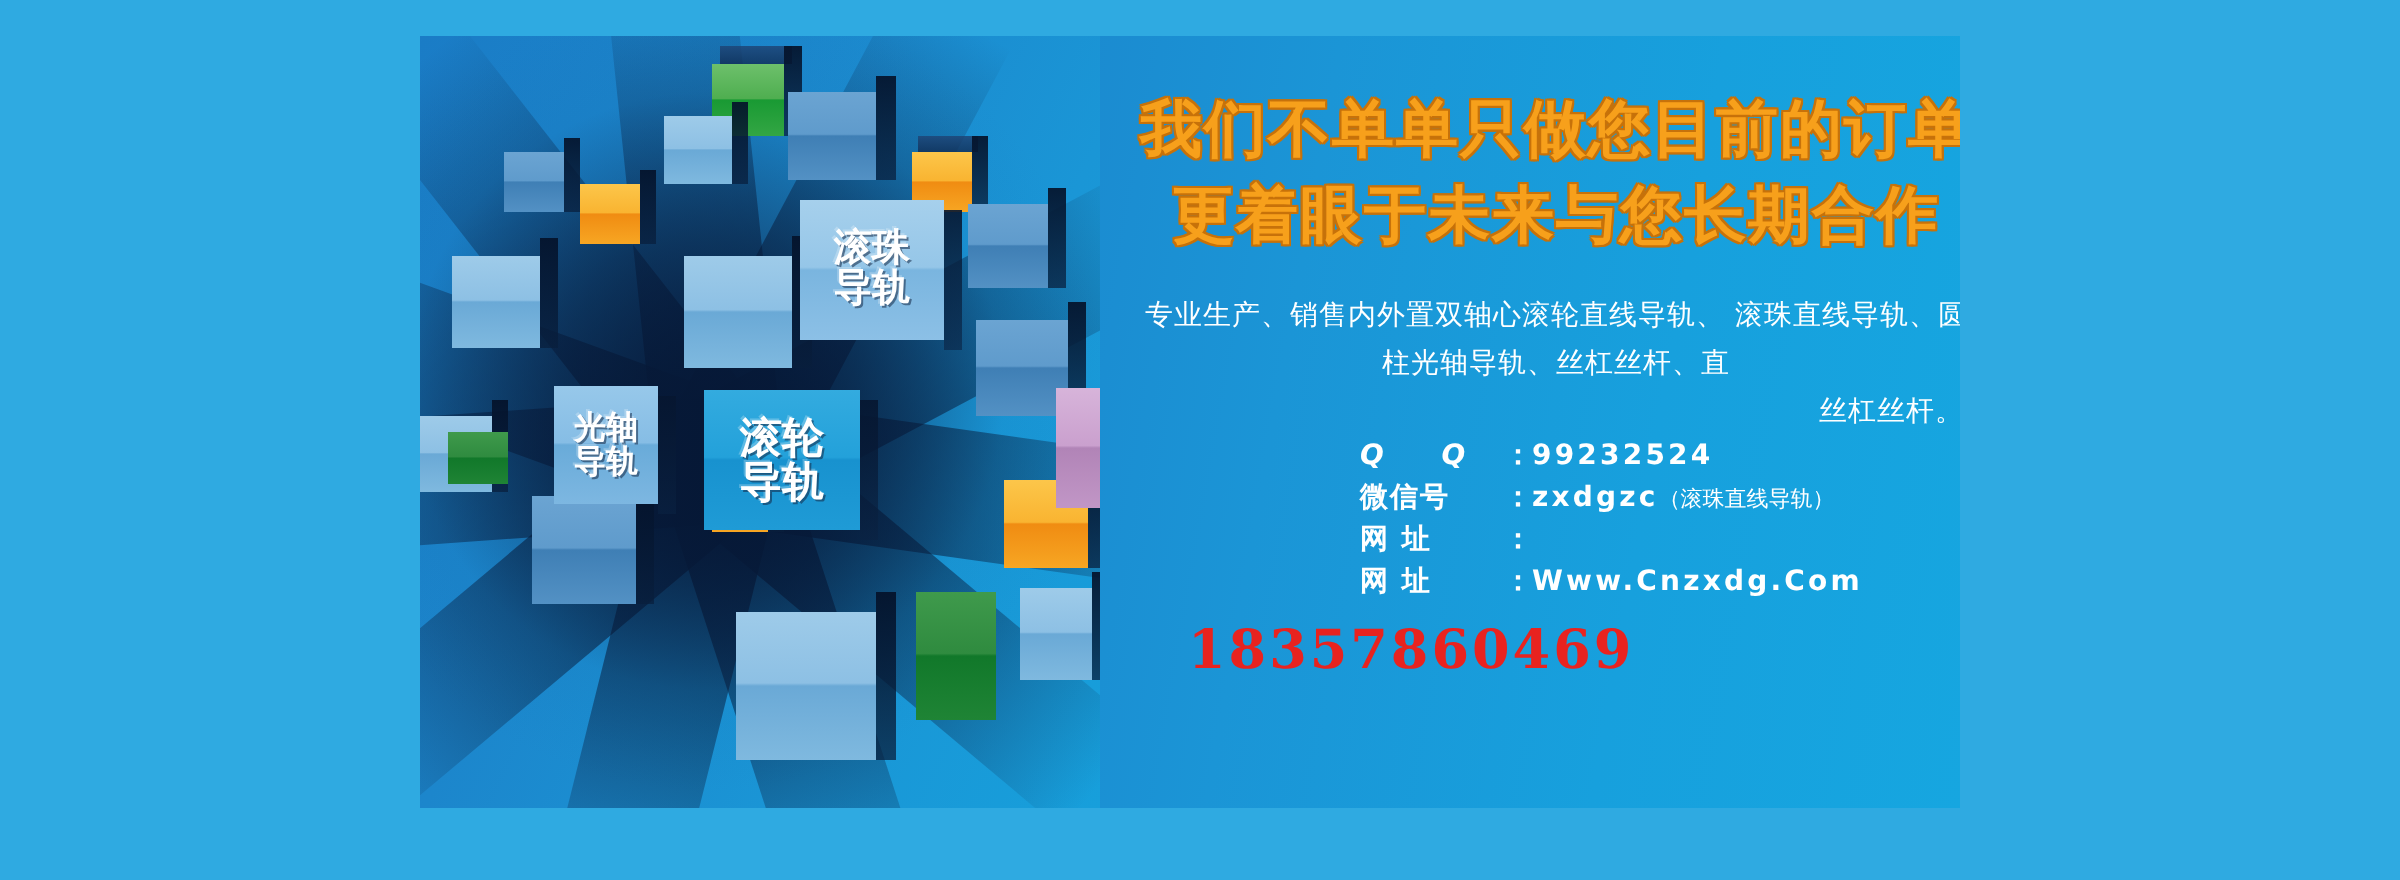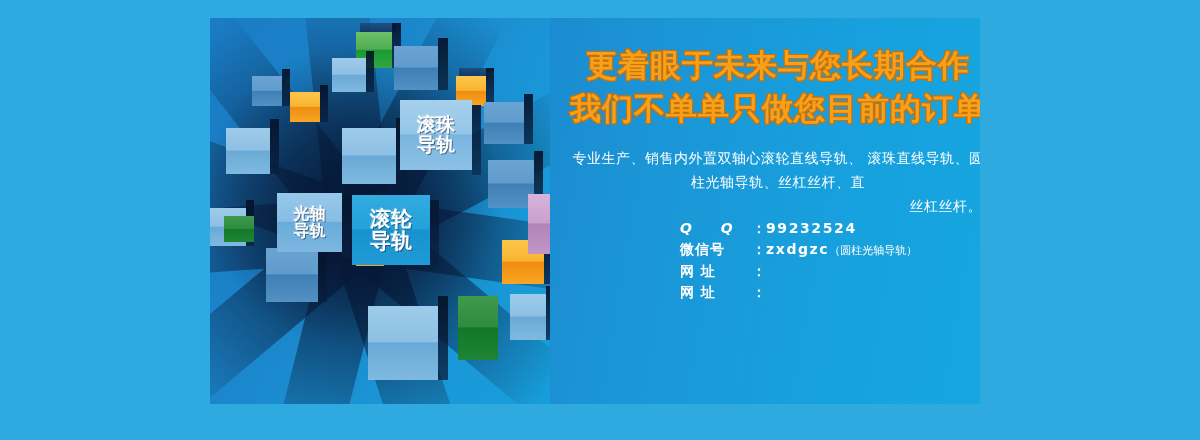--- a/index.html
+++ b/index.html
@@ -181,71 +181,73 @@
       </div>
 
       <div class="label-cube" style="left:190px;top:82px;width:72px;height:70px;font-size:19px;background:linear-gradient(180deg,#a6d0ec 0%,#95c6e8 48%,#7ab5df 50%,#8cc0e6 100%);text-align:center;">
         <div class="lc-shade"></div>
         <div>
           <div>滚珠</div>
           <div>导轨</div>
         </div>
       </div>
 
-      <div class="label-cube" style="left:67px;top:175px;width:65px;height:59px;font-size:16px;background:linear-gradient(180deg,#97c8ea 0%,#86bde5 48%,#69abd9 50%,#7db7e1 100%);">
+      <div class="label-cube" style="left:67px;top:175px;width:52px;height:59px;font-size:16px;background:linear-gradient(180deg,#97c8ea 0%,#86bde5 48%,#69abd9 50%,#7db7e1 100%);">
         <div class="lc-shade"></div>
         <div>
           <div>光轴</div>
           <div>导轨</div>
         </div>
       </div>
 
       <div class="label-cube" style="left:142px;top:177px;width:78px;height:70px;font-size:21px;background:linear-gradient(180deg,#33abdf 0%,#23a1da 48%,#1892cf 50%,#1f9bd6 100%);">
         <div class="lc-shade"></div>
         <div>
           <div>滚轮</div>
           <div>导轨</div>
         </div>
       </div>
 
     </div>
 
     <div class="content">
 
       <div class="headline">
+        <div>我们不单单只做您目前的订单</div>
         <div>更着眼于未来与您长期合作</div>
-        <div>我们不单单只做您目前的订单</div>
       </div>
 
       <div class="desc">
         <span>专业生产、销售内外置双轴心滚轮直线导轨、</span>
         <span>滚珠直线导轨、圆柱光轴导轨、丝杠丝杆、直</span>
         <span class="last">丝杠丝杆。</span>
       </div>
 
       <div class="contact">
         <div class="crow">
           <span class="clabel spaced">Q Q</span>
           <span>：</span>
           <span class="cvalue">99232524</span>
         </div>
         <div class="crow">
           <span class="clabel">微信号</span>
           <span>：</span>
           <span class="cvalue">zxdgzc</span>
-          <span class="cnote">（圆柱光轴导轨）</span>
+          <span class="cnote">（滚珠直线导轨）</span>
         </div>
         <div class="crow">
           <span class="clabel">网  址</span>
           <span>：</span>
         </div>
         <div class="crow">
           <span class="clabel">网  址</span>
           <span>：</span>
+          <span class="cvalue">Www.Cnzxdg.Com</span>
         </div>
       </div>
 
       <div class="phone">
+        <span class="pnum">18357860469</span>
       </div>
 
     </div>
   </div>
 </div>
 
 </body></html>

